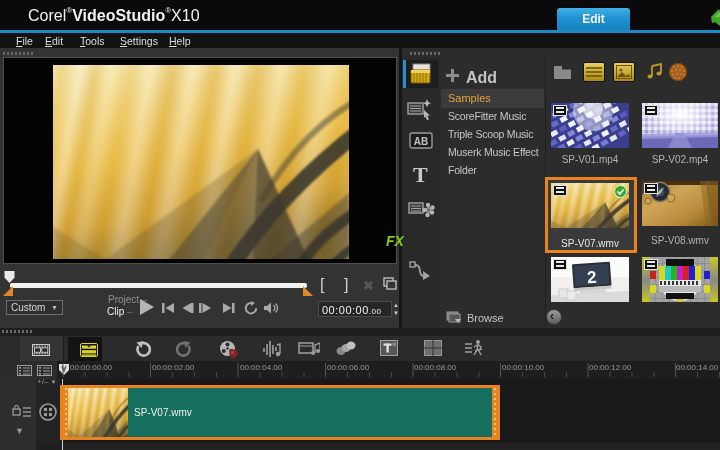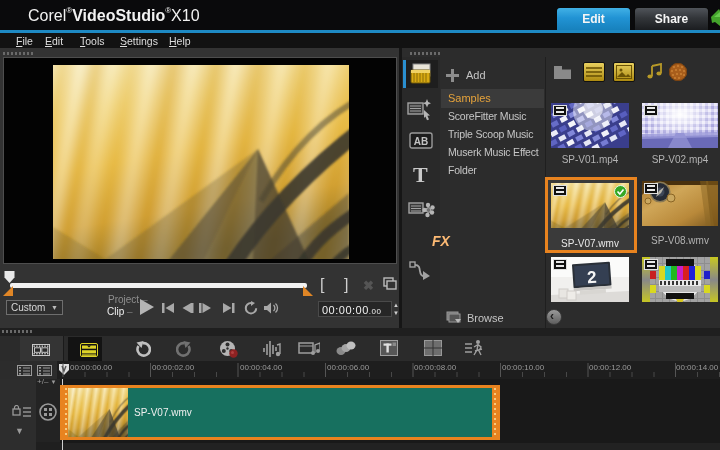--- a/index.html
+++ b/index.html
@@ -10,21 +10,20 @@
 </style>
 </head>
 <body>
 <div id="stage">
 
   <div class="abs" style="left:0;top:0;width:720px;height:30px;background:#0a0a0c;"></div>
   <div class="abs" style="left:28px;top:6px;font-size:16px;color:#f2f2f2;font-weight:400;letter-spacing:0;">Corel<span style="font-size:8px;vertical-align:8px;">®</span><b>VideoStudio</b><span style="font-size:8px;vertical-align:8px;">®</span><span style="font-weight:400;">X10</span></div>
 
   <div class="abs tab" style="left:388px;margin-top:28px;">Welcome</div>
   <div class="abs tab tabactive" style="left:556px;">Edit</div>
-  <div class="abs tab" style="left:634px;">Share</div>
   <style>
     .tab { top:7px; width:75px; height:23px; line-height:23px; text-align:center;
       color:#f5f5f5; font-size:12px; font-weight:bold;
       background:linear-gradient(#50545a,#33363a 45%,#1b1d20);
       border:1px solid #0a0a0a; border-bottom:none; border-radius:4px 4px 0 0; }
     .tabactive { background:linear-gradient(#41b1e6,#2193d4 45%,#1781bd); }
   </style>
 
   <svg class="abs" style="left:711px;top:9px;" width="9" height="17" viewBox="0 0 9 17">
     <path d="M0 8 L8 0 L9 2 L9 17 L4 13 L1 14 Z" fill="#44a32c"></path>
@@ -162,34 +161,34 @@
     <g fill="#b5b5b5">
       <circle cx="20" cy="7" r="2.2"></circle>
         <circle cx="24.5" cy="9.5" r="2.2"></circle>
         <circle cx="24" cy="14.5" r="2.2"></circle>
       <circle cx="19.5" cy="17" r="2.2"></circle>
         <circle cx="16.5" cy="12" r="2.2"></circle>
     </g>
     <circle cx="20.5" cy="12" r="2.4" fill="#6e6e6e" stroke="#b5b5b5"></circle>
   </svg>
 
-  <div class="abs" style="left:432px;top:233px;width:24px;height:16px;color:#fdba74;font-size:14px;font-weight:bold;font-style:italic;">FX</div>
+  <div class="abs" style="left:386px;top:233px;width:24px;height:16px;color:#84cc16;font-size:14px;font-weight:bold;font-style:italic;">FX</div>
 
   <svg class="abs" style="left:409px;top:261px;" width="24" height="22" viewBox="0 0 24 22">
     <rect x="1" y="1" width="5" height="5" fill="none" stroke="#a2a2a2" stroke-width="1.4"></rect>
     <path d="M6 4 C14 4 8 15 15 15" fill="none" stroke="#a2a2a2" stroke-width="1.8"></path>
     <path d="M14 10 L21 15 L14 19 Z" fill="#a2a2a2"></path>
   </svg>
 
   <div class="abs" style="left:446px;top:68px;width:13px;height:13px;">
     <svg width="13" height="13" viewBox="0 0 13 13">
         <path d="M5 0 h3 v5 h5 v3 h-5 v5 h-3 v-5 h-5 v-3 h5 Z" fill="#8d8d8d"></path>
       </svg>
   </div>
-  <div class="abs" style="left:466px;top:69px;color:#c4c4c4;font-size:11px;">Add</div>
+  <div class="abs" style="left:466px;top:69px;color:#c4c4c4;font-size:16px;font-weight:bold;">Add</div>
 
   <div class="abs" style="left:441px;top:89px;width:103px;height:19px;background:#3b3b3b;"></div>
   <div class="abs" style="left:448px;top:92px;color:#e6a33b;font-size:11px;">Samples</div>
   <div class="abs" style="left:448px;top:110px;color:#c6c6c6;font-size:10.5px;letter-spacing:-0.2px;">ScoreFitter Music</div>
   <div class="abs" style="left:448px;top:128px;color:#c6c6c6;font-size:10.5px;letter-spacing:-0.2px;">Triple Scoop Music</div>
   <div class="abs" style="left:448px;top:146px;color:#c6c6c6;font-size:10.5px;letter-spacing:-0.2px;">Muserk Music Effect</div>
   <div class="abs" style="left:448px;top:164px;color:#c6c6c6;font-size:10.5px;letter-spacing:-0.2px;">Folder</div>
 
   <svg class="abs" style="left:446px;top:311px;" width="17" height="13" viewBox="0 0 17 13">
     <rect x="1" y="1" width="11" height="8" fill="#777" stroke="#999"></rect>

